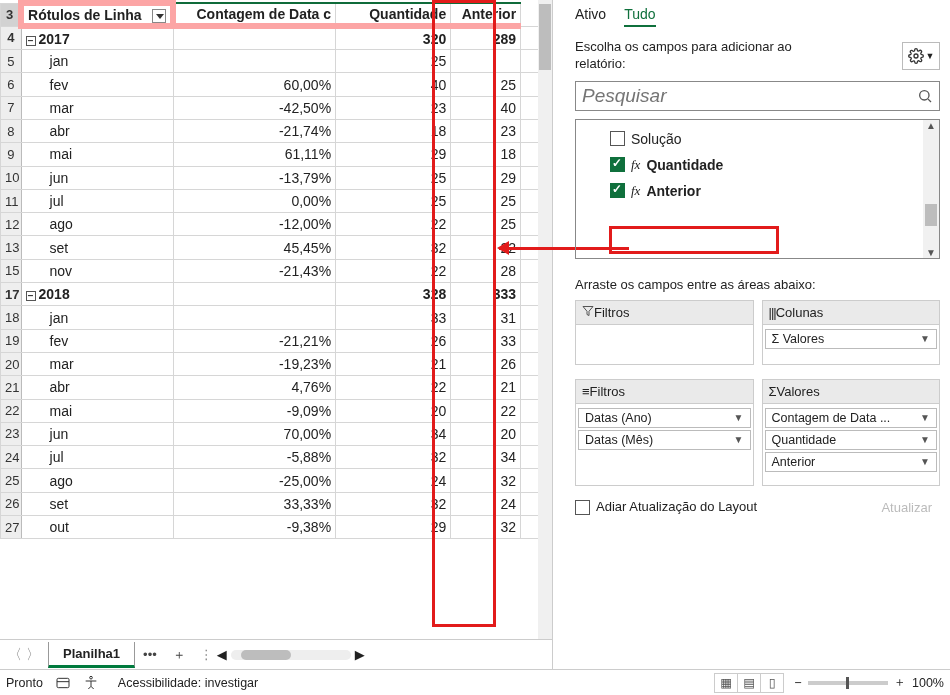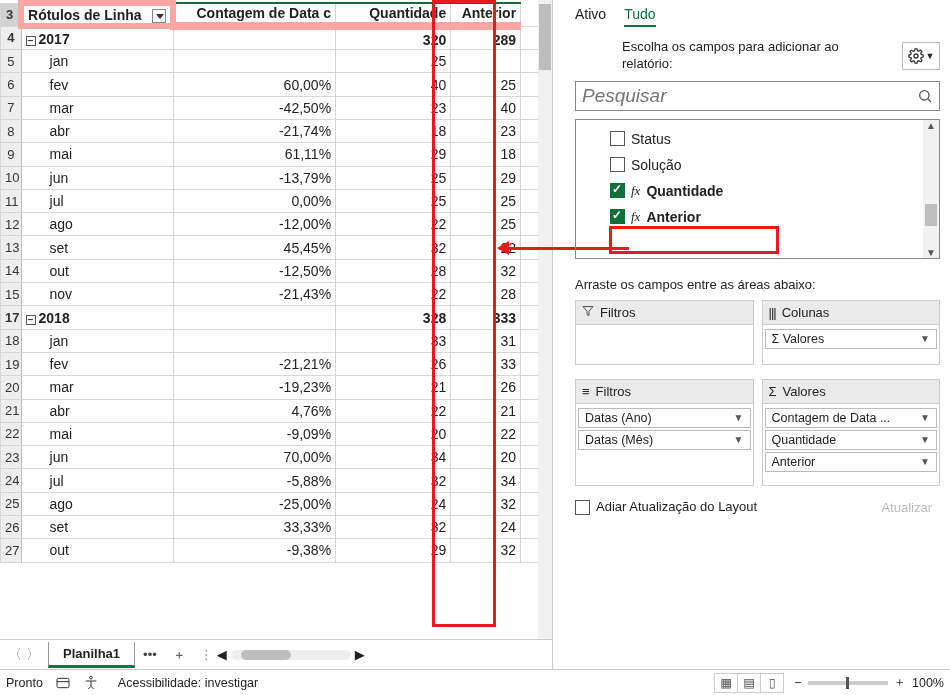--- a/index.html
+++ b/index.html
@@ -18,21 +18,21 @@
   col.cd { width: 68px; }
   col.ce { width: 30px; }
   td, th { border: 1px solid #d6d6d6; height: 23.3px; padding: 0 4px; white-space: nowrap; font-size: 14px; }
   td.rownum { background: #eee; text-align: center; color: #333; font-size: 13px; border-right: 1px solid #bbb; }
   td.rownum.sel { background: #d2d2d2; }
   td.num { text-align: right; }
   td.txt { text-align: left; }
   td.month { padding-left: 28px; }
   tr.header td { font-weight: 700; }
   tr.header td.ca { border: 6px solid #fca5a5; margin-top: 14px; }
-  tr.header td.cb, tr.header td.cc, tr.header td.cd { border-top: 2px solid #0f6b3a; border-bottom: 8px solid #fca5a5; margin-top: 31px; }
+  tr.header td.cb, tr.header td.cc, tr.header td.cd { border-top: 2px solid #0f6b3a; border-bottom: 6px solid #fca5a5; margin-top: 31px; }
   tr.header td.ce { border: none; }
   tr.year td { font-weight: 700; }
   .dropdown-btn { display:inline-block; width:14px; height:14px; border:1px solid #888; background:#fff; float:right; margin-top:2px; position:relative;}
   .dropdown-btn::after { content:''; position:absolute; left:3px; top:4px; border-left:4px solid transparent; border-right:4px solid transparent; border-top:5px solid #333;}
   .collapse { display:inline-block; width:10px; height:10px; border:1px solid #555; line-height:8px; text-align:center; font-size:10px; margin-right:3px; color:#333; }
 
   
   .red-col-box { position:absolute; border:3px solid #e21b1b; pointer-events:none; }
   .red-box1 { left: 432px; top: 0px; width: 64px; height: 627px; }
   .arrow { position:absolute; left:499px; top:238px; width:130px; height:20px; pointer-events:none; }
@@ -51,21 +51,21 @@
   .hsb { flex:1; display:flex; align-items:center; gap:4px; padding:0 6px;}
   .hsb .caret { color:#888;}
   .hsb-track { flex:1; height:10px; background:#eee; border-radius:5px; position:relative; max-width:120px;}
   .hsb-thumb { position:absolute; left:10px; top:0; width:50px; height:10px; background:#bdbdbd; border-radius:5px;}
 
   
   .panel { flex:1; display:flex; flex-direction:column; padding:2px 0 0 22px; position:relative;}
   .tabs { display:flex; gap:18px; padding:4px 0; font-size:14px; }
   .tabs .t { padding-bottom:3px; cursor:pointer; }
   .tabs .t.active { border-bottom:2px solid #0f703c; color:#0f703c; }
-  .instr-row { display:flex; align-items:center; justify-content:space-between; padding:8px 10px 8px 0;margin-left:47px;}
+  .instr-row { display:flex; align-items:center; justify-content:space-between; padding:8px 10px 8px 0;}
   .instr { font-size:13px; line-height:1.3; max-width:260px;}
   .gear-btn { width:38px; height:28px; border:1px solid #bbb; display:flex; align-items:center; justify-content:center; gap:2px; cursor:pointer;}
   .gear-btn svg { width:16px; height:16px; }
   .search-wrap { border:1px solid #888; height:30px; display:flex; align-items:center; padding:0 6px; margin-right:10px; margin-bottom:8px;}
   .search-wrap input { flex:1; border:none; outline:none; font-size:19px; font-style:italic; color:#888;}
   .search-wrap svg { width:16px; height:16px; }
 
   .fields-box { border:1px solid #888; margin-right:10px; height:140px; position:relative; overflow:hidden;}
   .fields-inner { padding:6px 4px 6px 34px; }
   .field-row { display:flex; align-items:center; height:26px; gap:6px; font-size:14px;}
@@ -76,21 +76,21 @@
   .fields-sb { position:absolute; right:0; top:0; width:16px; height:100%; background:#f1f1f1; display:flex; flex-direction:column; justify-content:space-between; align-items:center;}
   .fields-sb span { font-size:10px; color:#555;}
   .fields-thumb { width:12px; height:22px; background:#bdbdbd; position:absolute; right:2px; top:84px;}
 
   .red-field-box { position:absolute; border:3px solid #e21b1b; left:33px; top:106px; width:170px; height:28px; pointer-events:none;}
 
   .drag-label { font-size:13px; margin:18px 0 8px 0;}
   .areas { display:flex; flex-wrap:wrap; gap:0; margin-right:10px;}
   .area { width:calc(50% - 4px); }
   .area:nth-child(odd){ margin-right:8px;}
-  .area-header { background:#eaeaea; padding:4px 6px; display:flex; gap:6px; font-size:13px; border:1px solid #ccc;}
+  .area-header { background:#eaeaea; padding:4px 6px; display:flex; font-size:13px; border:1px solid #ccc;}
   .area-box { border:1px solid #ccc; border-top:none; min-height:40px; padding:2px 2px;}
   .area-box.tall { min-height:82px;}
   .area-item { border:1px solid #bbb; background:#fff; font-size:12.5px; padding:2px 6px; margin:2px 0; display:flex; justify-content:space-between; align-items:center; cursor:pointer;}
   .area-item .caret { font-size:10px; color:#555;}
 
   .defer-row { display:flex; align-items:center; justify-content:space-between; padding:10px 10px 0 0; font-size:13px;}
   .defer-chk { width:15px; height:15px; border:1px solid #555; display:inline-block; margin-right:6px; vertical-align:middle;}
   .update-btn { color:#bbb; padding:4px 8px;}
 
   
@@ -202,28 +202,20 @@
             </tr>
             <tr>
               <td class="rownum">13</td>
       <td class="txt month">set</td>
               <td class="num">45,45%</td>
               <td class="num">32</td>
               <td class="num">22</td>
               <td></td>
             </tr>
             <tr>
-              <td class="rownum">14</td>
-      <td class="txt month">out</td>
-              <td class="num">-12,50%</td>
-              <td class="num">28</td>
-              <td class="num">32</td>
-              <td></td>
-            </tr>
-            <tr>
               <td class="rownum">15</td>
       <td class="txt month">nov</td>
               <td class="num">-21,43%</td>
               <td class="num">22</td>
               <td class="num">28</td>
               <td></td>
             </tr>
             <tr class="year">
               <td class="rownum">17</td>
       <td class="txt"><span class="collapse">−</span>2018</td>
@@ -360,25 +352,20 @@
     <div class="search-wrap">
       <input placeholder="Pesquisar" style="">
       <svg viewBox="0 0 24 24" fill="none" stroke="#555" stroke-width="2">
           <circle cx="11" cy="11" r="7"></circle>
           <line x1="21" y1="21" x2="16.65" y2="16.65"></line>
         </svg>
     </div>
 
     <div class="fields-box">
       <div class="fields-inner" id="fields-inner">
-          <div class="field-row">
-            <span class="chk "></span>
-
-    <span style="">Status</span>
-          </div>
           <div class="field-row">
             <span class="chk "></span>
 
     <span style="">Solução</span>
           </div>
           <div class="field-row">
             <span class="chk on"></span>
     <span class="fx">fx</span>
     <span style="font-weight:700">Quantidade</span>
           </div>

